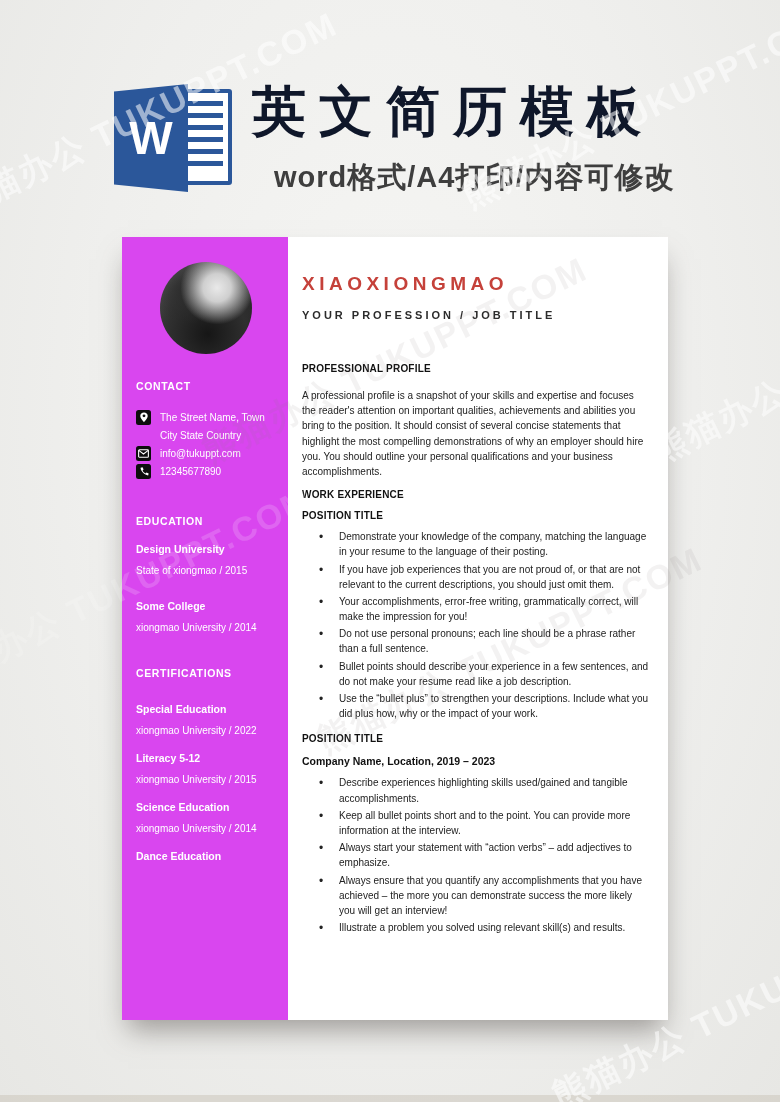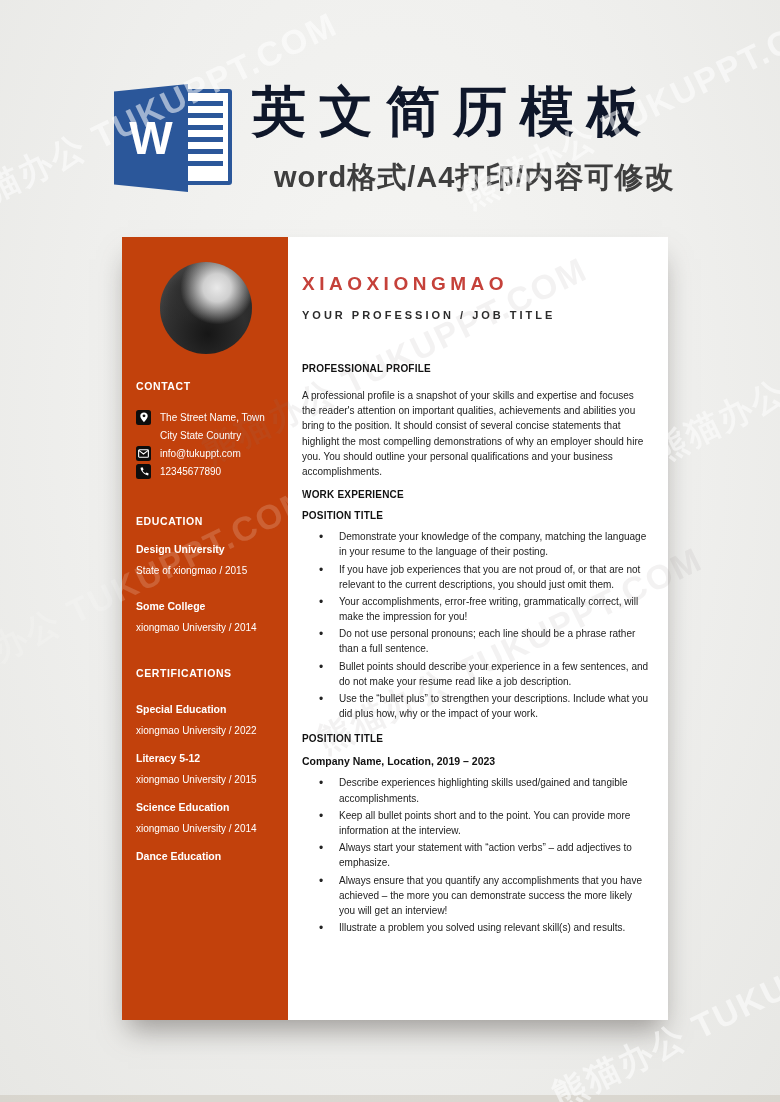--- a/index.html
+++ b/index.html
@@ -36,21 +36,21 @@
   }
   .word-flap span{color:#fff;font-size:46px;font-weight:bold;line-height:1;}
   
   .page{
     position:absolute;left:122px;top:237px;width:546px;height:783px;
     background:#fff;overflow:hidden;
     box-shadow:0 16px 26px -6px rgba(95,90,85,.55);
     display:flex;
   }
   .sidebar{
-    width:166px;min-width:166px;background:#c2410c;color:#fff;
+    width:166px;min-width:166px;background:#d946ef;color:#fff;
     box-sizing:border-box;padding:0 12px 0 14px;
   }
   .photo{
     width:92px;height:92px;border-radius:50%;margin:25px auto 0;
     background:
       radial-gradient(circle at 62% 28%, #e9e9e9 0%, #cfcfcf 16%, rgba(120,120,120,0) 42%),
       radial-gradient(circle at 30% 30%, #2b2b2b 0%, rgba(40,40,40,0) 38%),
       radial-gradient(circle at 52% 78%, #161616 0%, #2f2f2f 45%, rgba(40,40,40,0) 75%),
       linear-gradient(135deg,#5a5a5a,#151515);
   }

